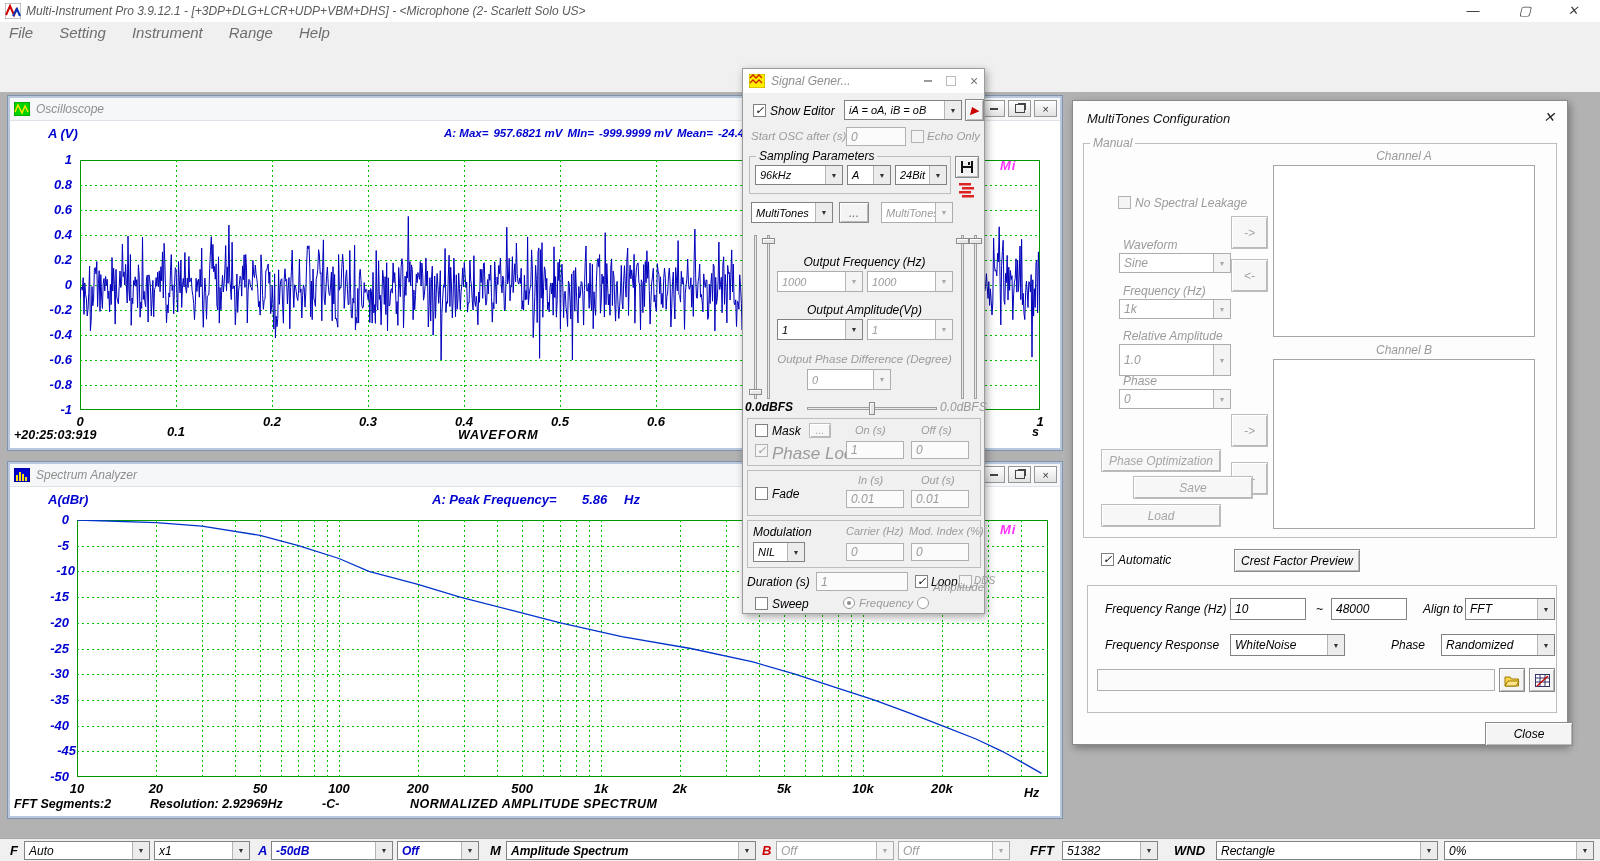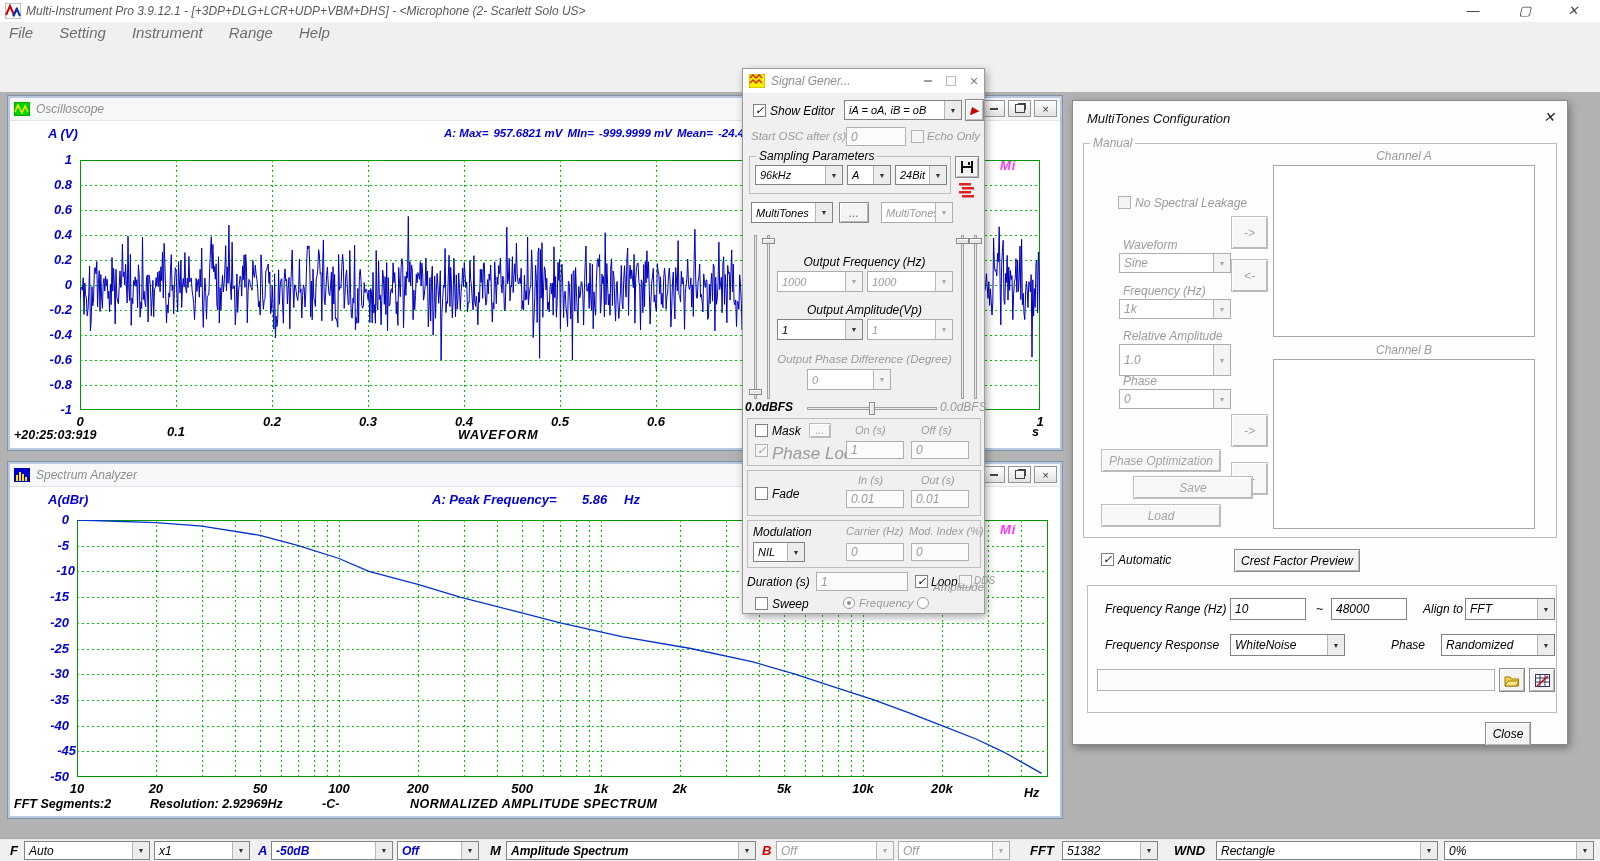--- a/index.html
+++ b/index.html
@@ -646,21 +646,21 @@
     <div class="btn3d" style="left:456px;top:567px;width:26px;height:24px;">
       <svg width="15" height="13">
         <rect x="0.5" y="0.5" width="14" height="12" fill="#fff" stroke="#336"></rect>
         <line x1="0" y1="4" x2="15" y2="4" stroke="#336"></line>
           <line x1="0" y1="8" x2="15" y2="8" stroke="#336"></line>
         <line x1="5" y1="0" x2="5" y2="13" stroke="#336"></line>
           <line x1="10" y1="0" x2="10" y2="13" stroke="#336"></line>
         <line x1="2" y1="12" x2="13" y2="2" stroke="#c00" stroke-width="1.4"></line>
       </svg>
     </div>
-    <div class="btn3d" style="left:412px;top:621px;width:46px;height:24px;text-align:center;">Close</div>
+    <div class="btn3d" style="left:412px;top:621px;width:88px;height:24px;text-align:center;">Close</div>
   </div>
 
   <div id="statusbar"></div>
   <div class="sblabel" style="left:10px;">F</div>
   <div class="combo" style="left:24px;top:841px;width:126px;height:19px;">
     <span>Auto</span>
       <span class="arr">▼</span>
   </div>
   <div class="combo" style="left:154px;top:841px;width:96px;height:19px;">
     <span>x1</span>

